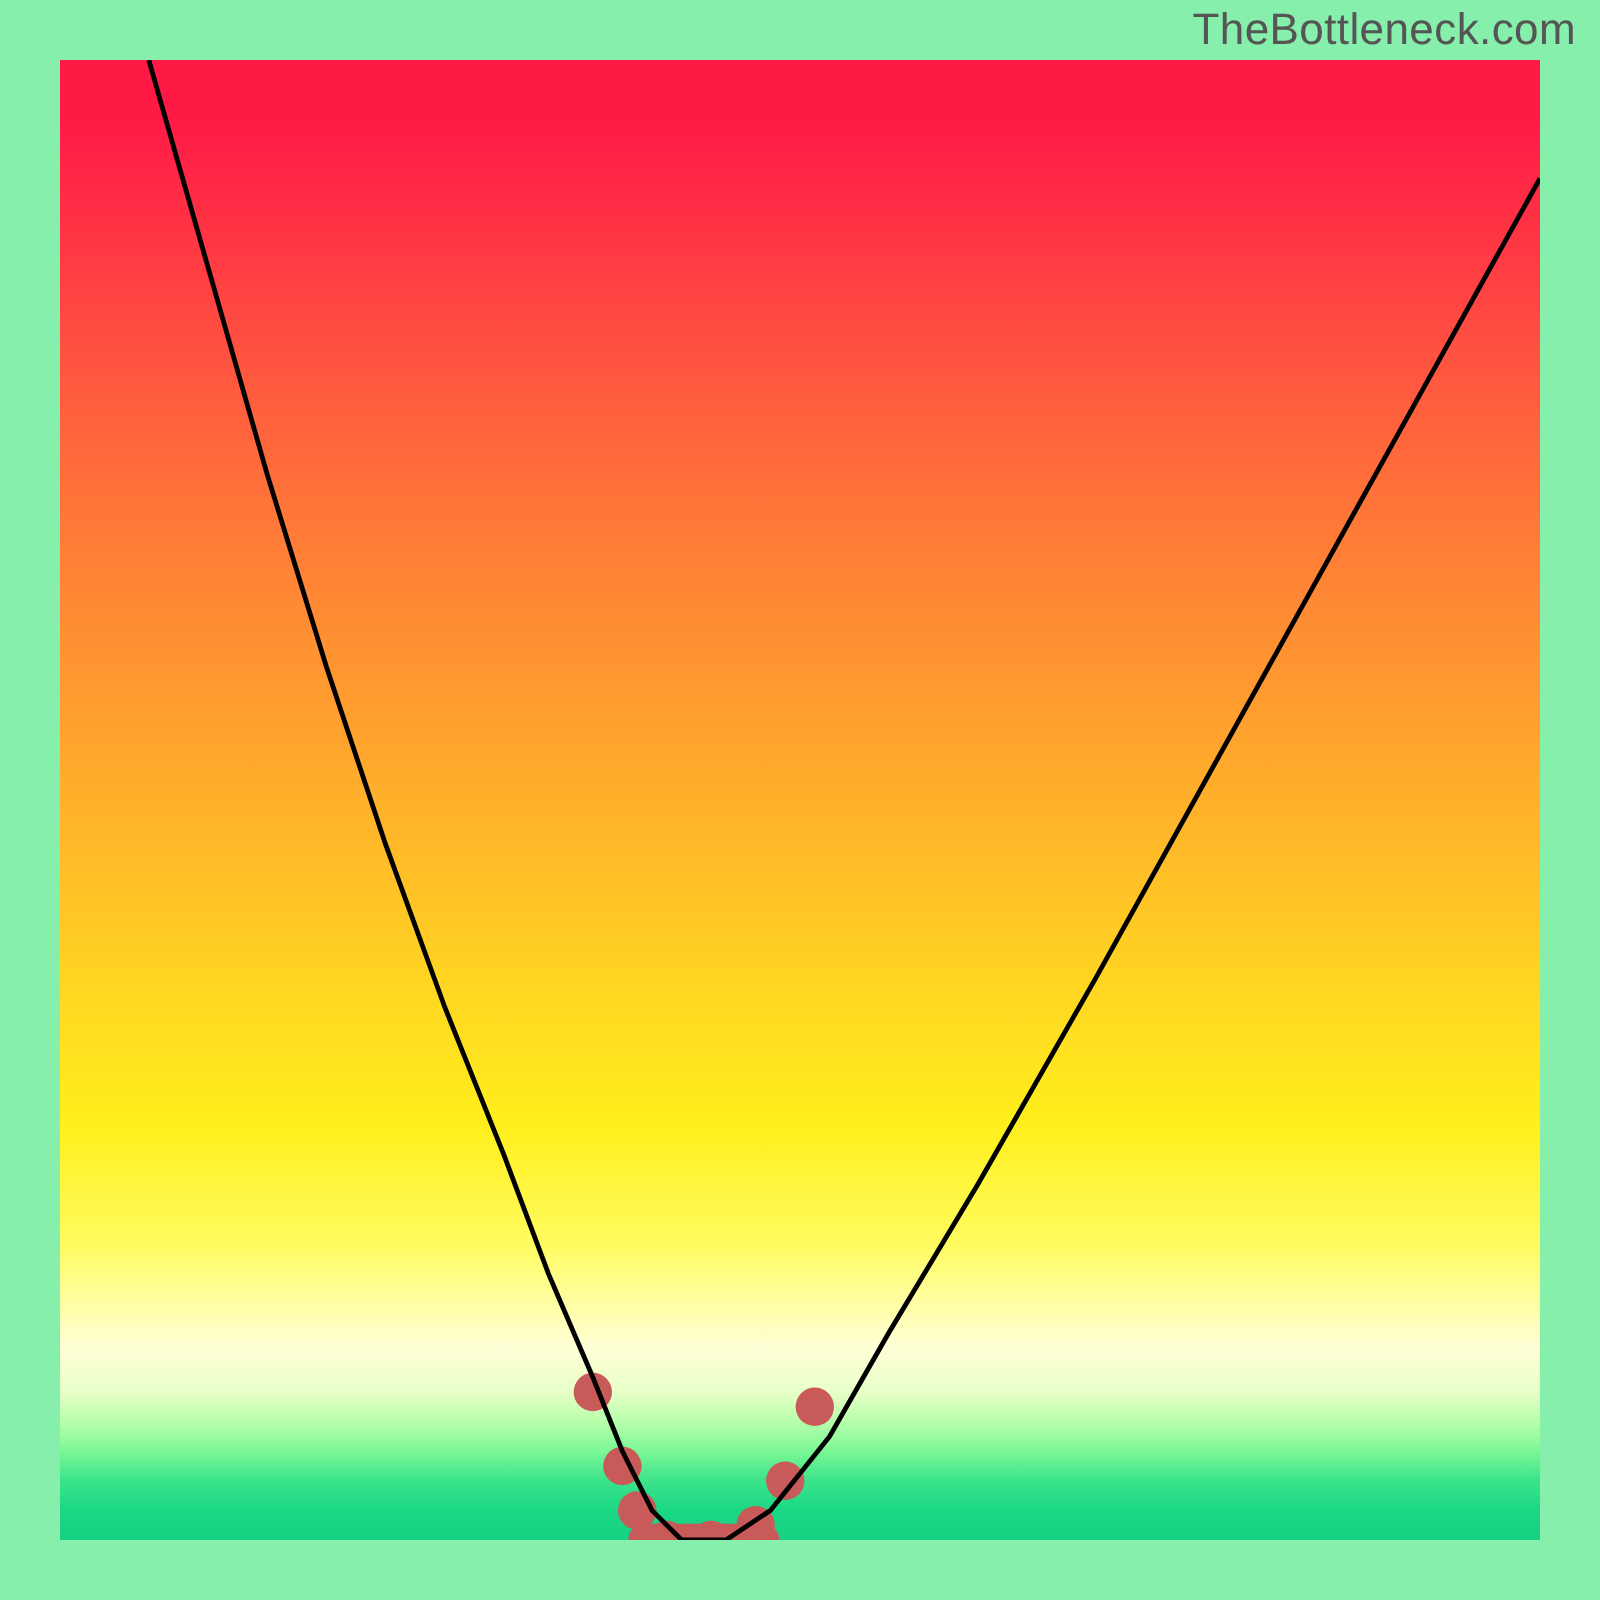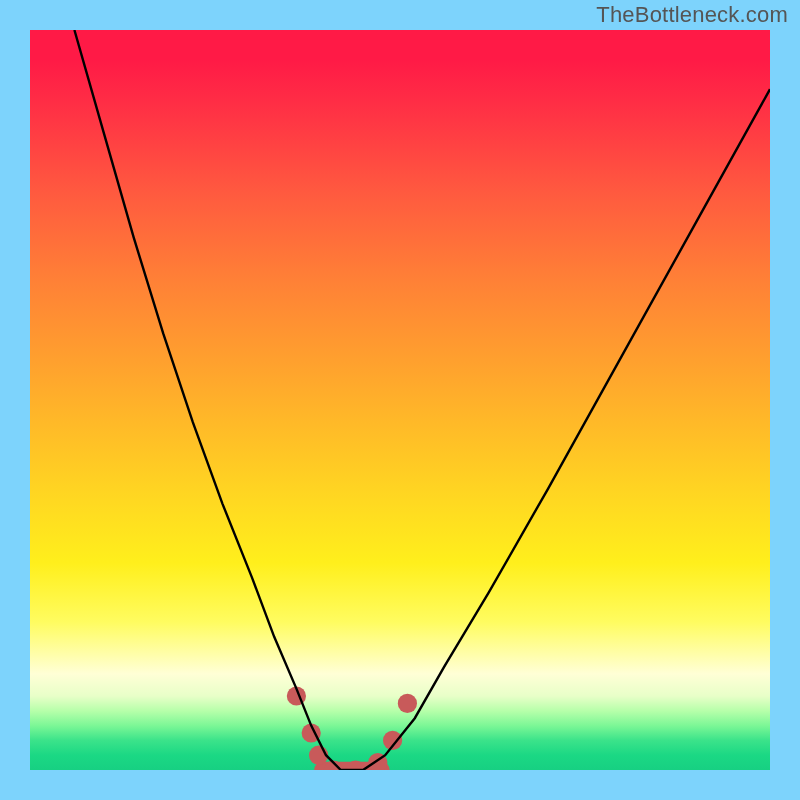--- a/index.html
+++ b/index.html
@@ -10,21 +10,21 @@
     overflow: hidden;
     background: #000;
     font-family: Arial, Helvetica, sans-serif;
   }
   .frame {
     position: absolute;
     top: 0;
     left: 0;
     width: 800px;
     height: 800px;
-    background: #7dd3fc;
+    background: #86efac;
   }
   .watermark {
     position: absolute;
     top: 2px;
     right: 12px;
     color: #555;
     font-size: 22px;
     font-weight: 500;
     letter-spacing: 0.2px;
     z-index: 5;

